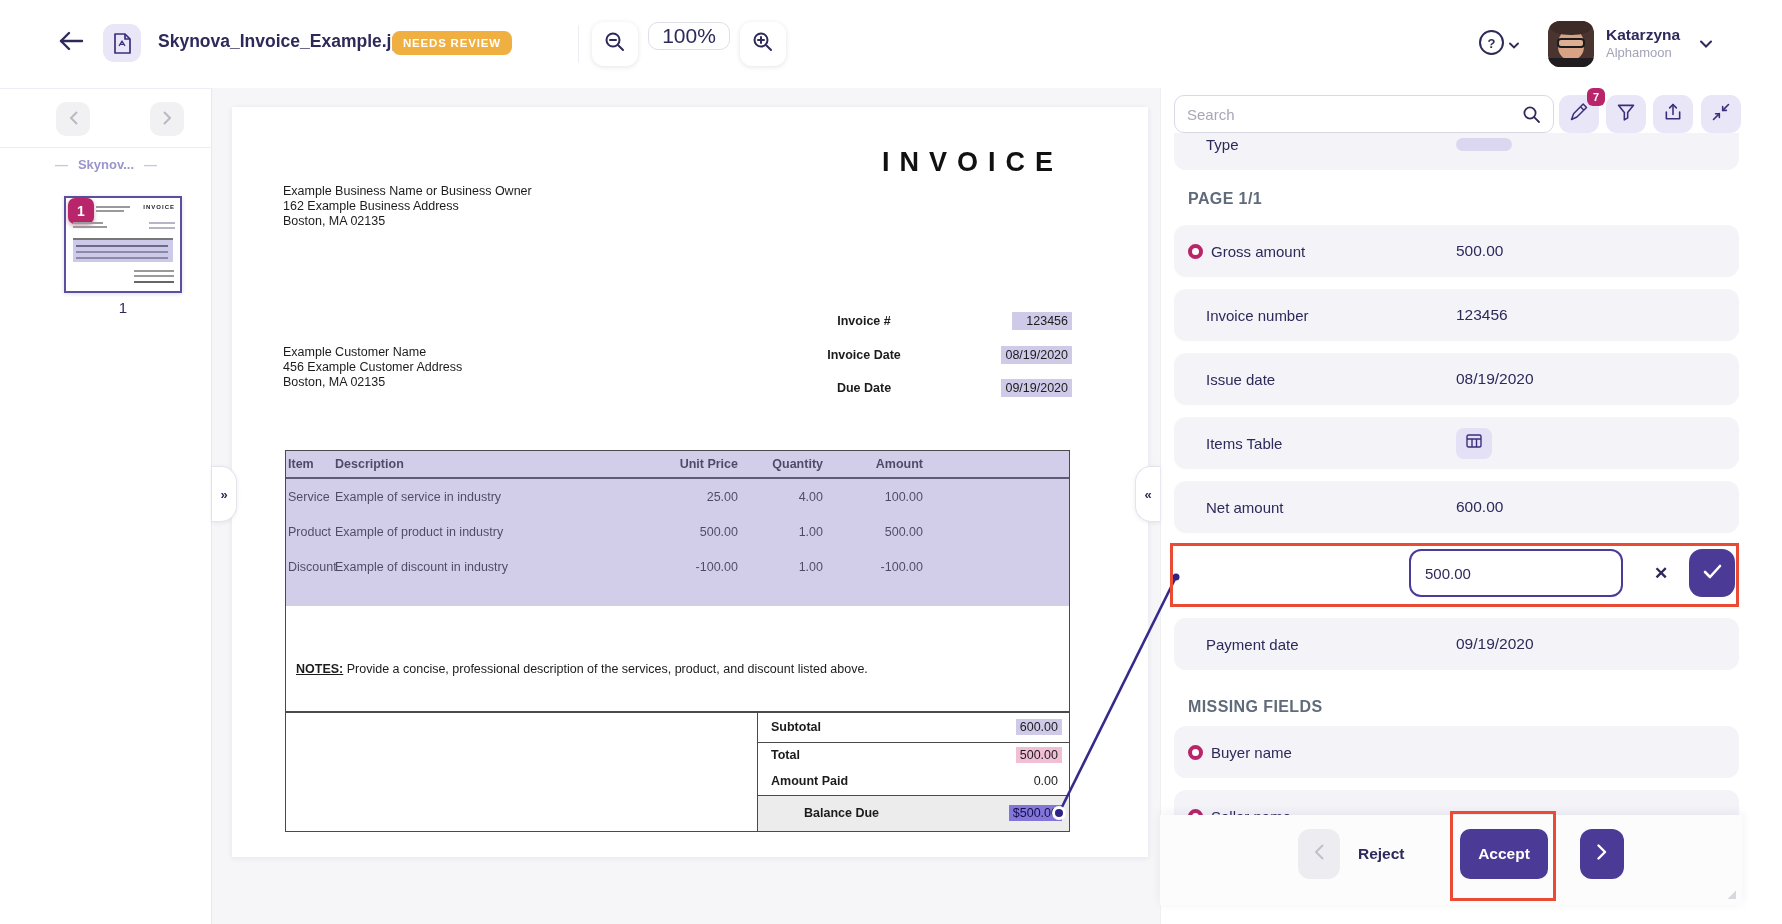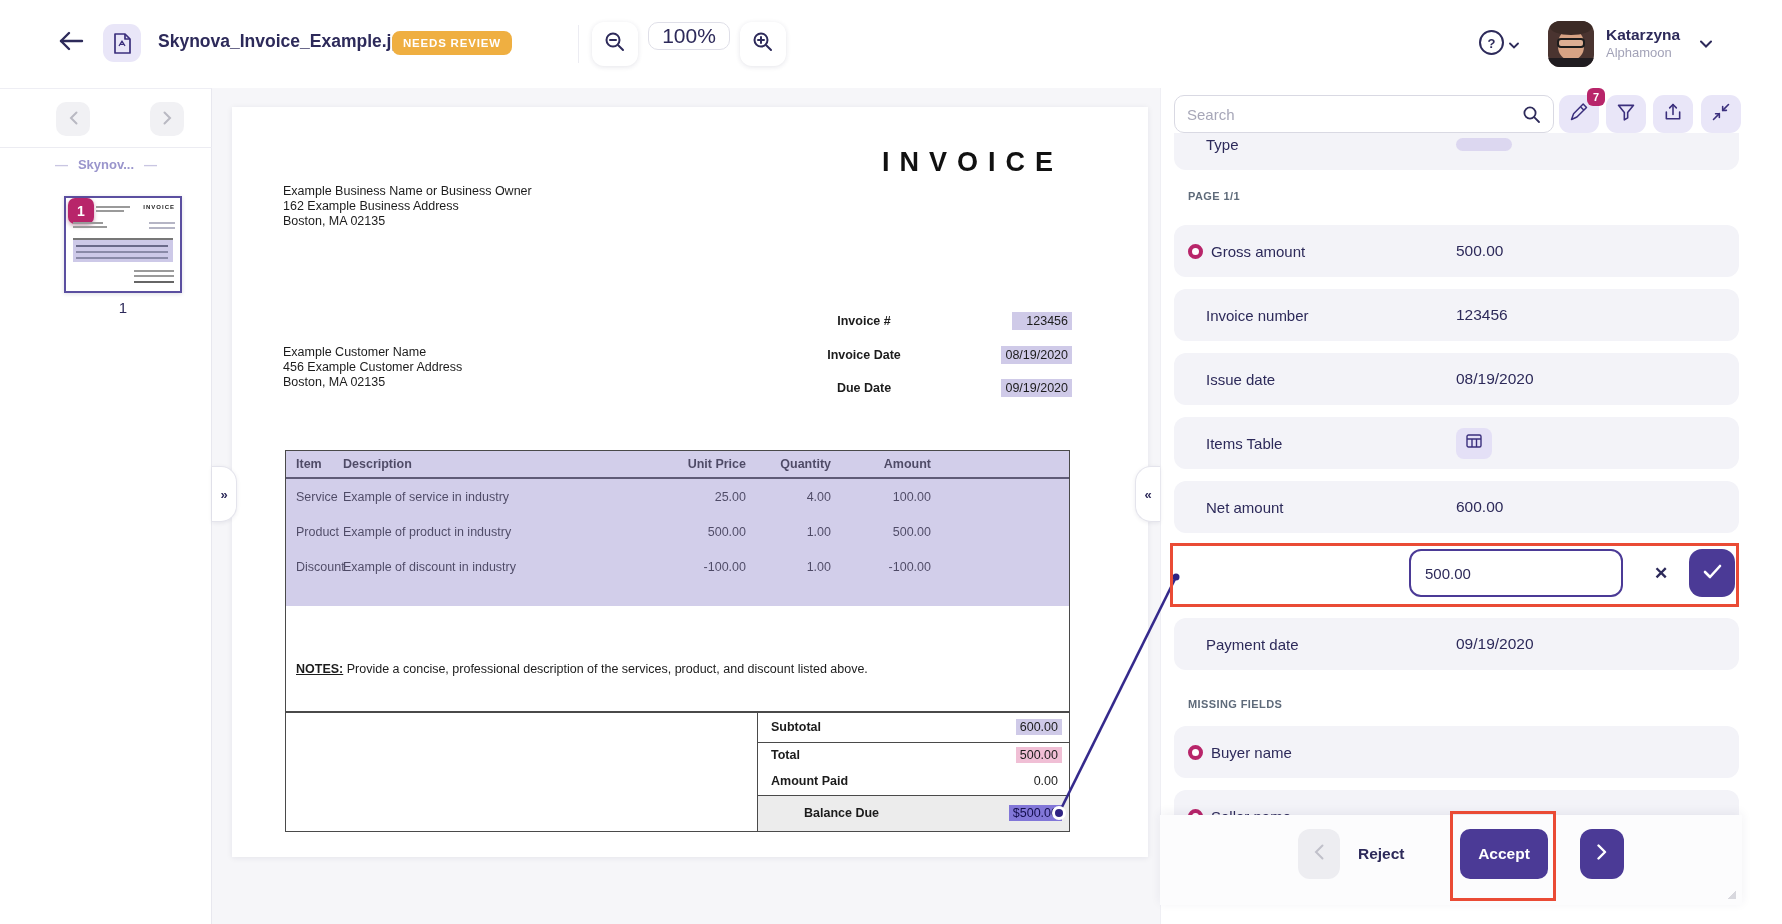--- a/index.html
+++ b/index.html
@@ -53,21 +53,21 @@
   .doc-lines { line-height:15px;margin-top:31px; }
   #inv-title { position:absolute; right:85px; top:40px; font-size:27px; font-weight:bold; letter-spacing:10px; color:#111; }
   .meta-row { position:absolute; left:548px; width:292px; height:20px; display:flex; align-items:center; }
   .meta-row .mlabel { width:168px; text-align:center; font-weight:bold; }
   .meta-row .mval { margin-left:auto; padding:2px 4px; min-width:60px; text-align:right; }
   .hl-lav { background:rgba(148,138,205,.45); }
   .hl-pink { background:rgba(228,139,178,.55); }
   .hl-sel { background:#8277d8; }
   #items-box { position:absolute; left:53px; top:343px; width:785px; height:262px; border:1.5px solid #4a4a4a; }
   #items-hl { position:absolute; left:0; top:0; width:100%; height:155px; background:rgba(148,138,205,.42); pointer-events:none; }
-  .trow { display:grid; grid-template-columns:47px 318px 90px 85px 100px 1fr; padding-left:10px; align-items:center; }
+  .trow { display:grid; grid-template-columns:47px 318px 90px 85px 100px 1fr; padding-left:2px; align-items:center; }
   .thead { height:28px; border-bottom:2px solid #3a3a3a; font-weight:bold; }
   .tbody-row { height:35px; }
   .num { text-align:right; padding-right:5px; }
   #notes-line { position:absolute; left:10px; top:211px; }
   #notes-line .nl { font-weight:bold; text-decoration:underline;margin-top:32px; }
   #totals-box { position:absolute; left:53px; top:605px; width:785px; height:120px; border:1.5px solid #4a4a4a; display:flex; }
   #totals-left { width:472px; border-right:1.5px solid #4a4a4a; }
   #totals-right { flex:1; display:flex; flex-direction:column; }
   .total-row { display:flex; align-items:center; padding-left:13px; padding-right:7px; }
   .total-row .tlab { font-weight:bold; }
@@ -97,21 +97,21 @@
   #edit-badge { position:absolute; left:426px; top:0px; width:18px; height:18px; background:#b8256a; border-radius:6px;
                 color:#fff; font-size:11px; font-weight:bold; display:flex; align-items:center; justify-content:center; z-index:5; }
   #field-list { position:absolute; left:0; top:45px; width:622px; height:791px; overflow:hidden; }
   .prow { position:absolute; left:13px; width:565px; height:52px; background:#f3f3f8; border-radius:12px;
           display:flex; align-items:center; cursor:pointer; }
   .plabel { margin-left:32px; font-size:15px; }
   .prow .dot + .plabel { margin-left:0; }
   .dot { margin-left:14px; margin-right:8px; width:15px; height:15px; border:4px solid #b8256a;
          border-radius:50%; background:#fff; flex:none; }
   .pvalue { position:absolute; left:282px; font-size:15.5px; }
-  .sect { position:absolute; left:27px; color:#5f6b7a; font-size:11px; font-weight:bold; letter-spacing:.4px; }
+  .sect { position:absolute; left:27px; color:#5f6b7a; font-size:16px; font-weight:bold; letter-spacing:.4px; }
   .pill { position:absolute; left:282px; width:56px; height:13px; background:#dcd7f0; border-radius:7px; }
   #items-btn { position:absolute; left:282px; width:36px; height:31px; background:#e4e0f6; border-radius:8px; }
 
   
   #edit-row { position:absolute; left:0; top:412px; width:622px; height:64px; }
   #field-select { position:absolute; left:20px; top:6px; width:214px; height:44px; background:#fff;
                   border:1px solid #d5d5e0; border-radius:10px; display:flex; align-items:center;
                   padding:0 12px 0 14px; font-size:15px; cursor:pointer; }
   #field-select .chev { margin-left:auto; color:#c3c3d2; font-size:13px; }
   #edit-input { position:absolute; left:248px; top:4px; width:214px; height:48px; border:2px solid #4b3a96;

